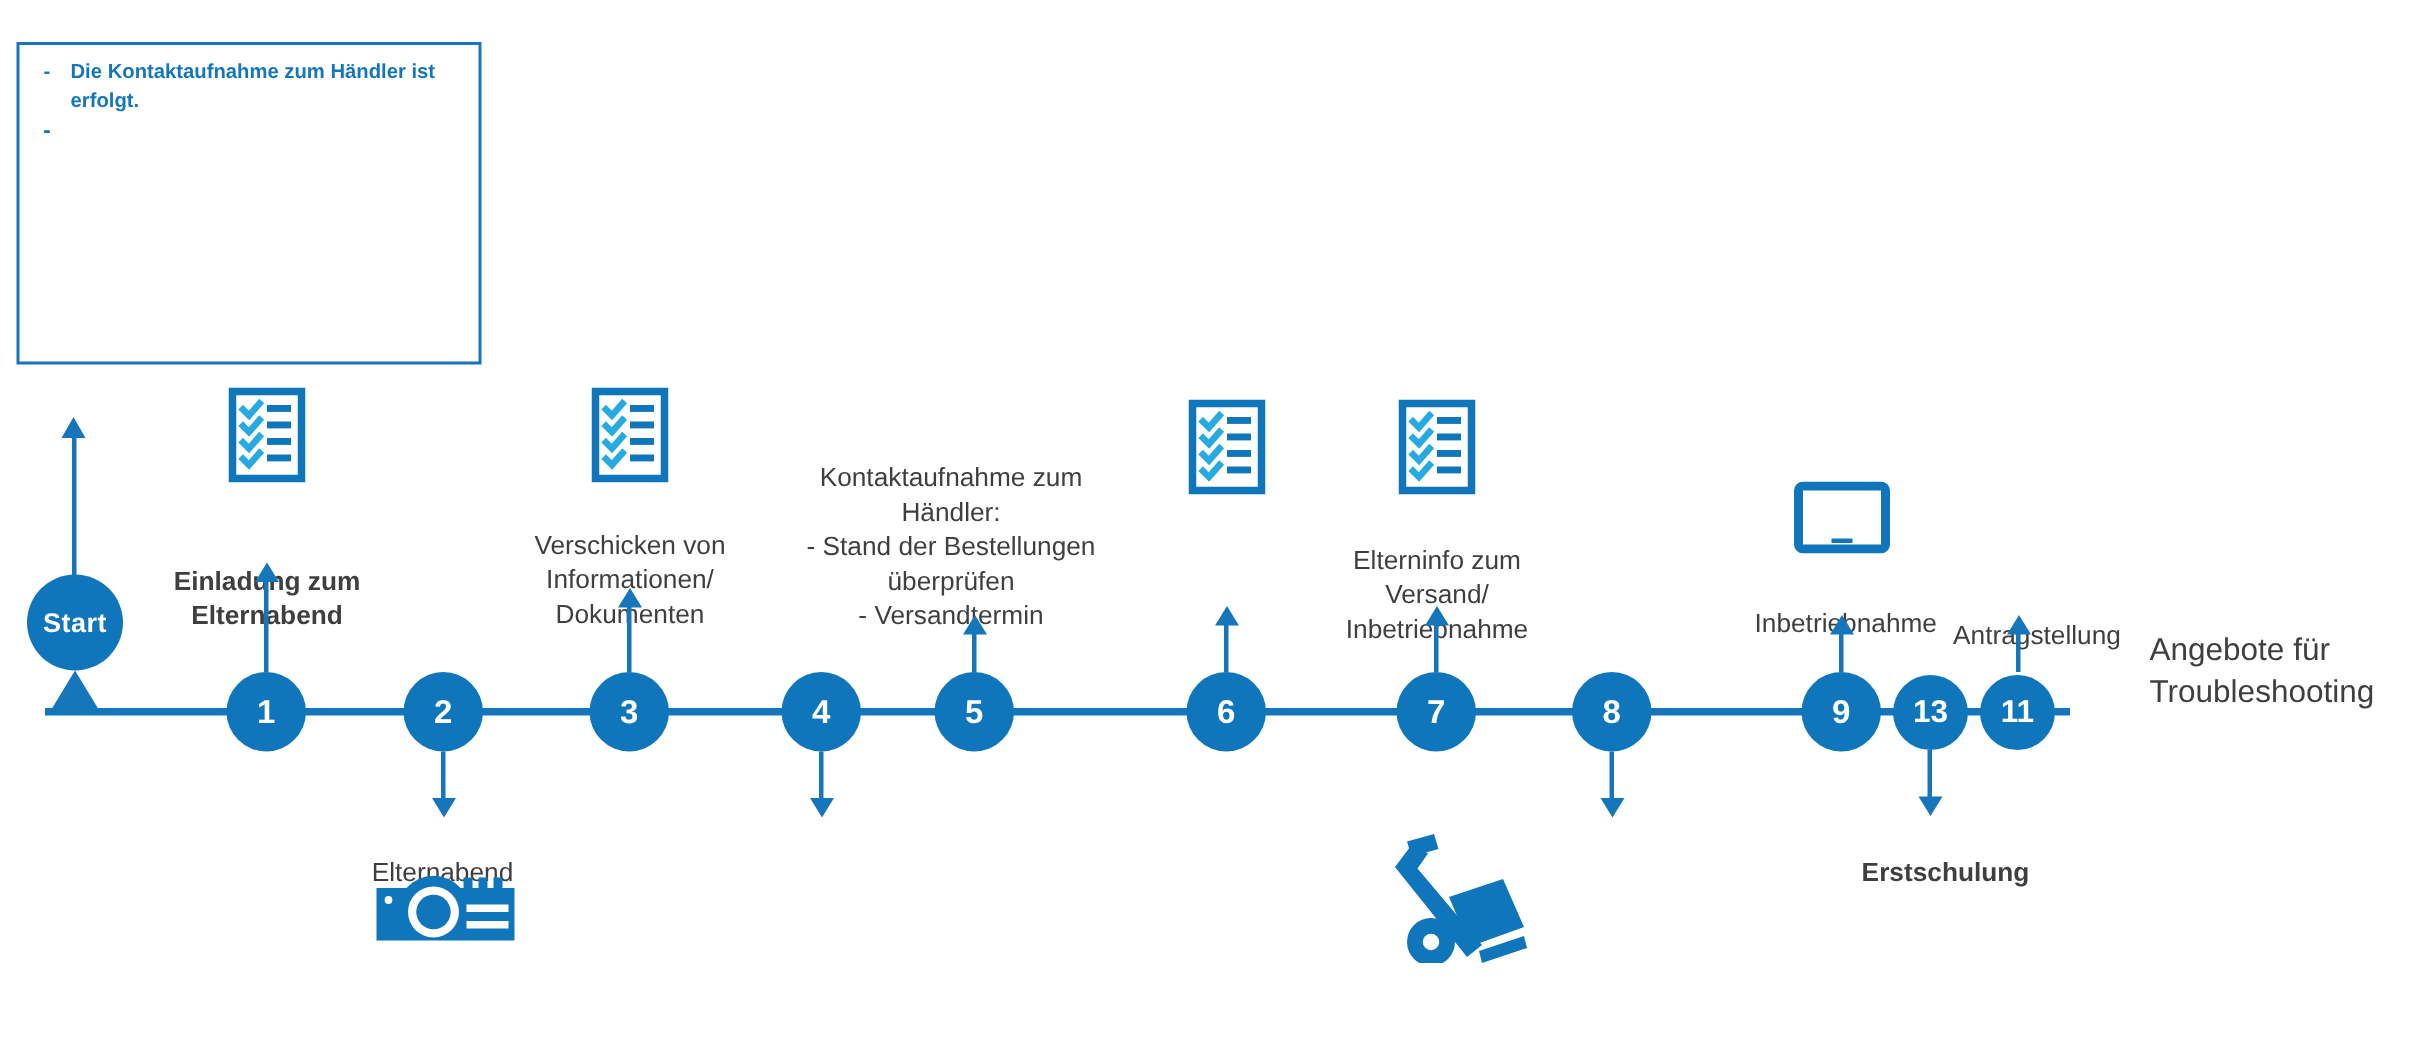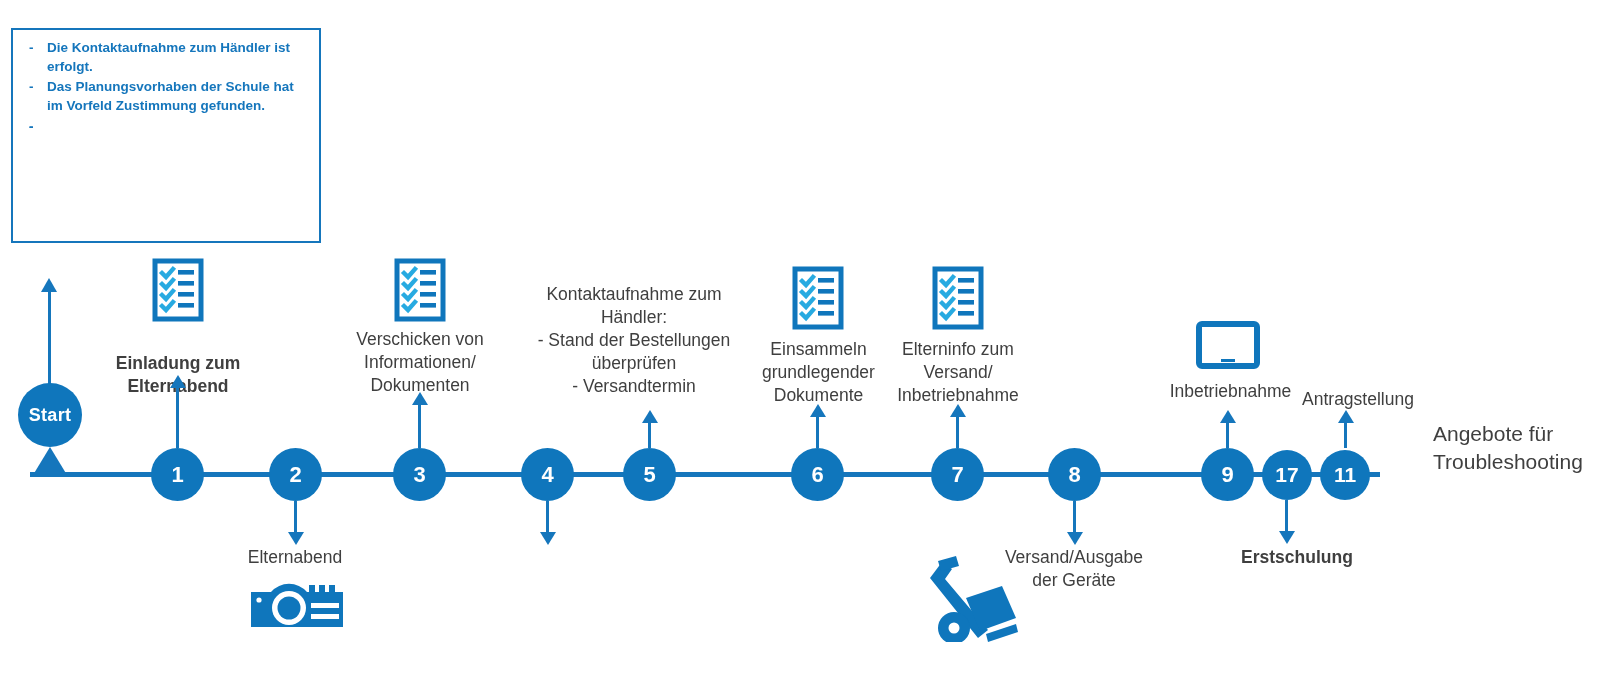--- a/index.html
+++ b/index.html
@@ -138,20 +138,21 @@
   }
 
   
   .label {
     position: absolute;
     color: #3f3f3f;
     font-size: 17.5px;
     line-height: 1.32;
     text-align: center;
     white-space: pre-line;
+    margin-top: 24px;
   }
   .label-right {
     position: absolute;
     color: #3f3f3f;
     font-size: 21px;
     line-height: 1.32;
     text-align: left;
     white-space: pre-line;
   }
 
@@ -162,21 +163,21 @@
   .glyph-icon { position: absolute; }
 </style>
 </head>
 <body>
 
 <div id="stage">
 
   <div id="callout">
     <ul>
       <li><span class="dash">-</span><span>Die Kontaktaufnahme zum Händler ist erfolgt.</span></li>
-      <li><span class="dash">-</span><span>Das Planungsvorhaben der Schule hat im Vorfeld Zustimmung gefunden.</span></li>
+      <li><span class="dash">-</span></li>
       <li><span class="dash">-</span></li>
       <li><span class="dash">-</span></li>
     </ul>
   </div>
 
   <div id="axis"></div>
 
   <div id="start-stem"></div>
   <div id="start-stem-head"></div>
   <div id="start-node">
@@ -282,23 +283,20 @@
         <polyline points="10,48 14,52 21,44"></polyline>
       </g>
       <g fill="#0f76bc">
         <rect x="26" y="12" width="16" height="4.6"></rect>
         <rect x="26" y="23" width="16" height="4.6"></rect>
         <rect x="26" y="34" width="16" height="4.6"></rect>
         <rect x="26" y="45" width="16" height="4.6"></rect>
       </g>
     </svg>
   </div>
-  <div class="label" style="left:751px;top:338px;width:135px;">Einsammeln
-grundlegender
-Dokumente</div>
   <div class="stem" style="left:816px;top:412px;height:36px;"></div>
   <div class="arrowhead-up" style="left:809.5px;top:404px;"></div>
   <div class="node" style="left:791px;top:448px;width:53px;height:53px;font-size:22px;">
     <span>6</span>
   </div>
 
   <div class="checklist-icon" style="left:932px;top:266px;">
     <svg width="52" height="64" viewBox="0 0 52 64" aria-hidden="true">
       <rect x="3" y="3" width="46" height="58" fill="#ffffff" stroke="#0f76bc" stroke-width="5"></rect>
       <g fill="none" stroke="#27aae1" stroke-width="4.4" stroke-linecap="square">
@@ -334,38 +332,36 @@
         <path d="M60,78 L90,68 L92,76 L62,86 Z"></path>
       </g>
     </svg>
   </div>
 
   <div class="node" style="left:1048px;top:448px;width:53px;height:53px;font-size:22px;">
     <span>8</span>
   </div>
   <div class="stem" style="left:1073px;top:501px;height:35px;"></div>
   <div class="arrowhead-down" style="left:1066.5px;top:532px;"></div>
-  <div class="label" style="left:993px;top:546px;width:162px;">Versand/Ausgabe
-der Geräte</div>
 
   <div class="glyph-icon" style="left:1196px;top:321px;">
     <svg width="64" height="48" viewBox="0 0 64 48" aria-hidden="true">
       <rect x="3" y="3" width="58" height="42" rx="3" fill="#ffffff" stroke="#0f76bc" stroke-width="6"></rect>
       <rect x="25" y="38" width="14" height="3" fill="#0f76bc"></rect>
     </svg>
   </div>
   <div class="label" style="left:1158px;top:380px;width:145px;">Inbetriebnahme</div>
   <div class="stem" style="left:1226px;top:418px;height:30px;"></div>
   <div class="arrowhead-up" style="left:1219.5px;top:410px;"></div>
   <div class="node" style="left:1201px;top:448px;width:53px;height:53px;font-size:22px;">
     <span>9</span>
   </div>
 
   <div class="node" style="left:1262px;top:450px;width:50px;height:50px;font-size:21px;">
-    <span>17</span>
+    <span>13</span>
   </div>
   <div class="stem" style="left:1285px;top:500px;height:35px;"></div>
   <div class="arrowhead-down" style="left:1278.5px;top:531px;"></div>
   <div class="label" style="left:1226px;top:546px;width:142px;font-weight:bold;">Erstschulung</div>
 
   <div class="label" style="left:1268px;top:388px;width:180px;">Antragstellung</div>
   <div class="stem" style="left:1344px;top:418px;height:30px;"></div>
   <div class="arrowhead-up" style="left:1337.5px;top:410px;"></div>
   <div class="node" style="left:1320px;top:450px;width:50px;height:50px;font-size:21px;">
     <span>11</span>

